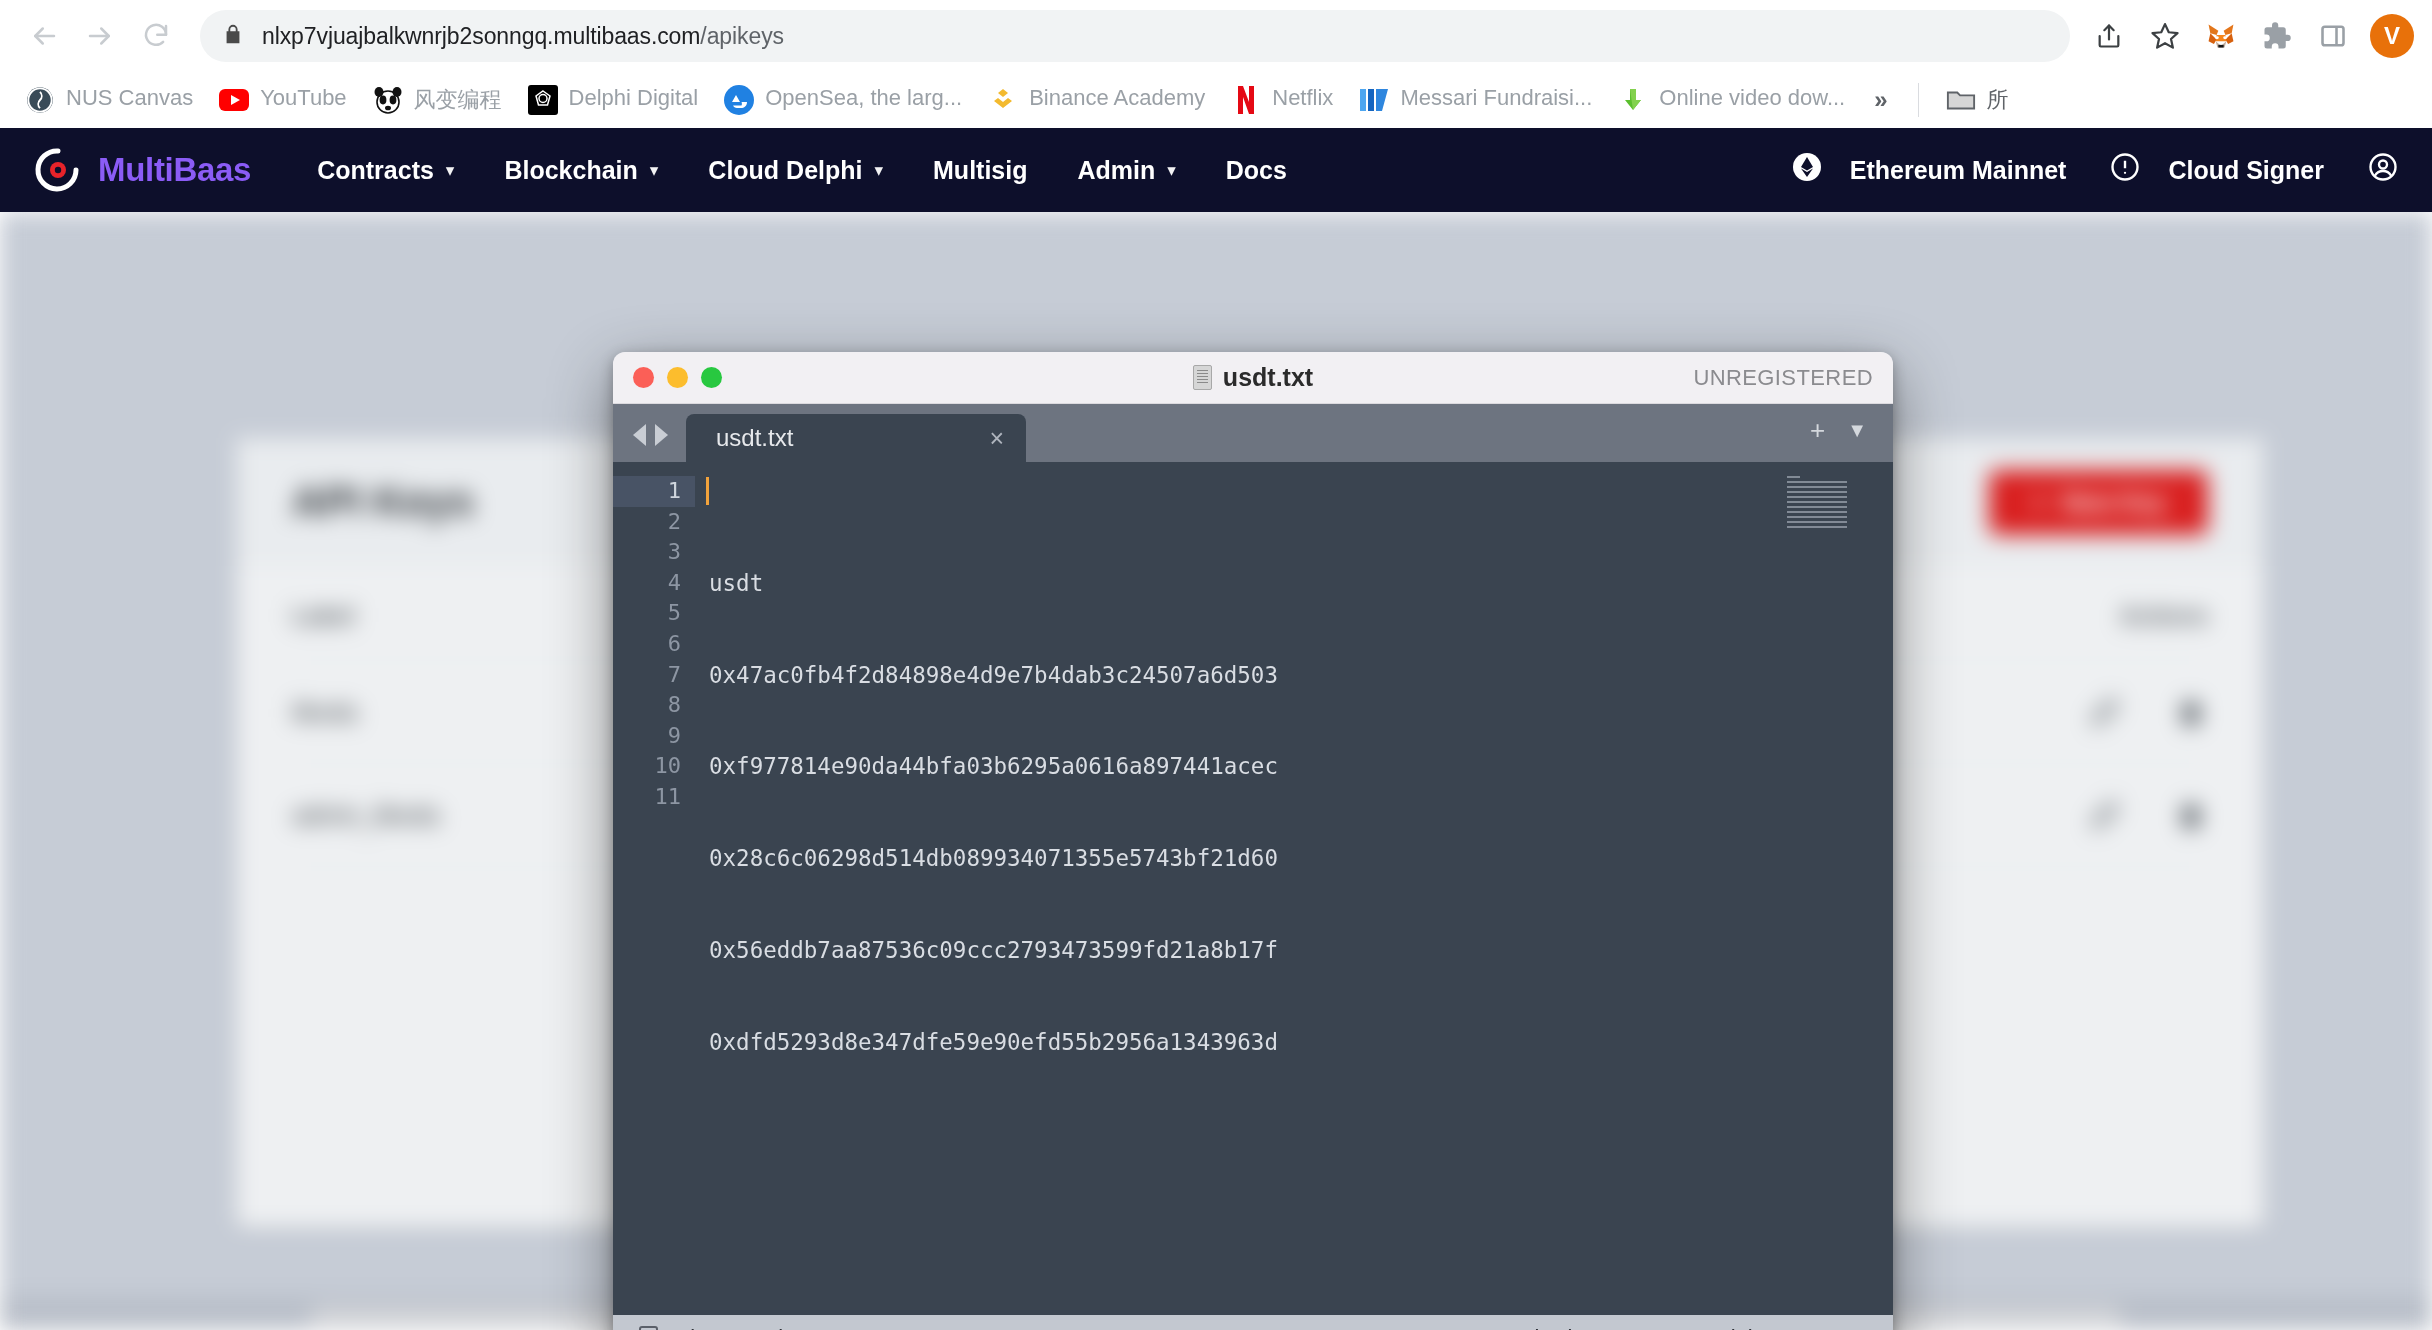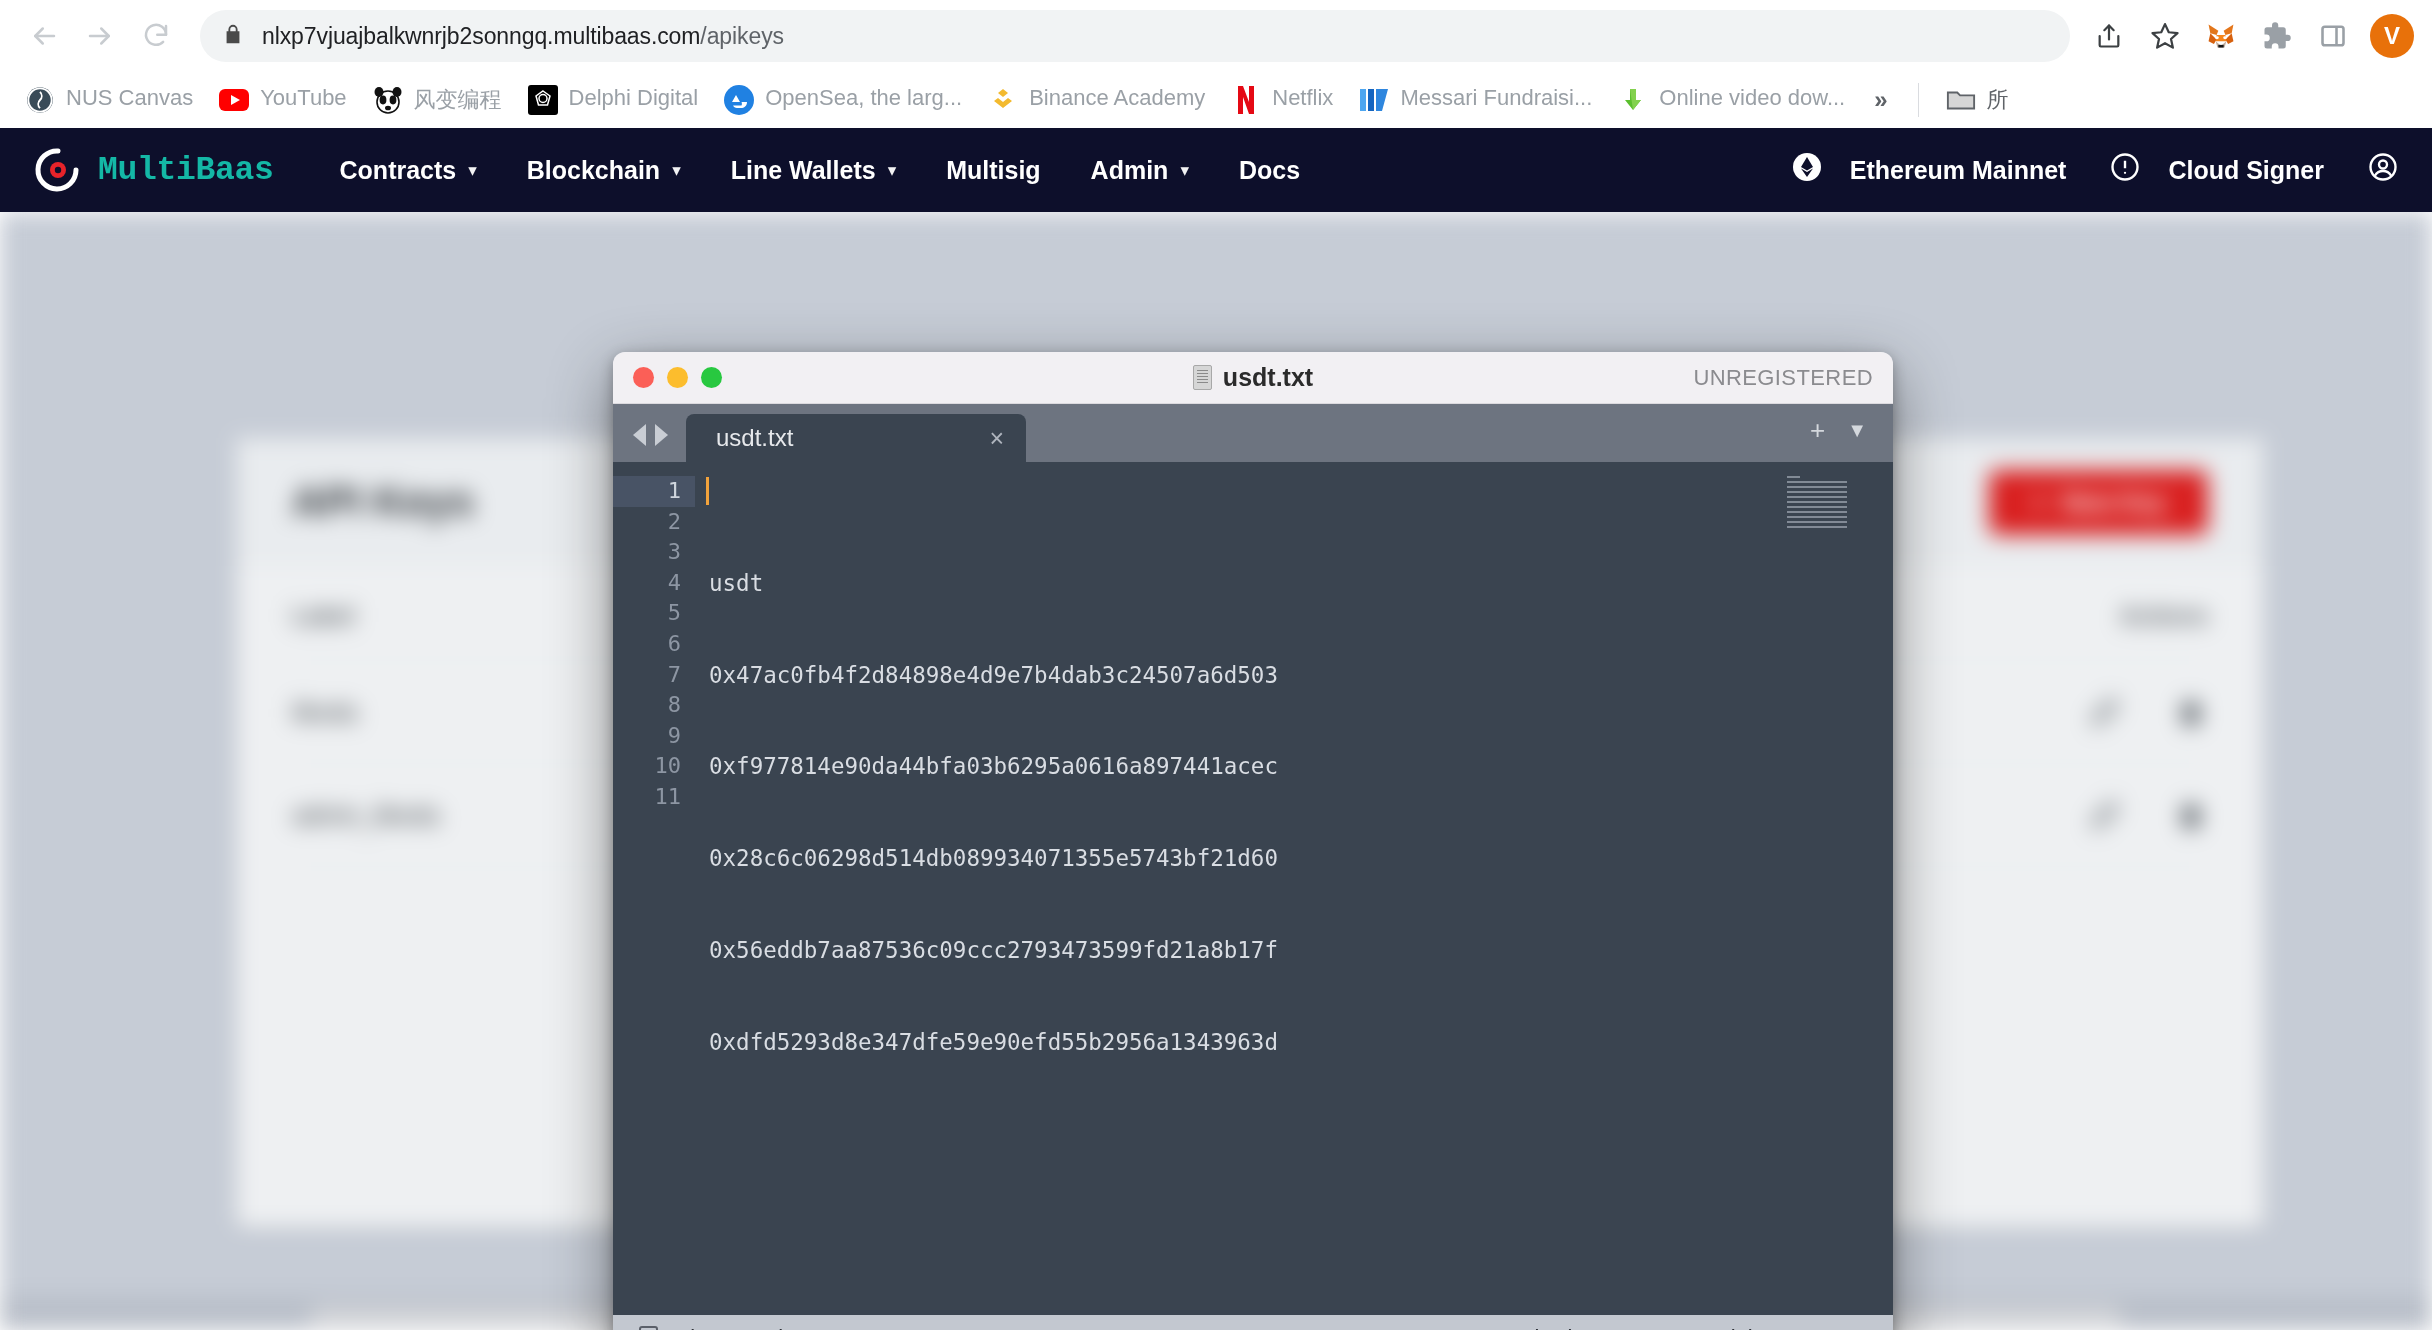--- a/index.html
+++ b/index.html
@@ -115,21 +115,21 @@
     align-items: center;
     padding: 0 34px;
     position: relative;
     z-index: 2;
   }
   .mb-logo { display: flex; align-items: center; gap: 16px; margin-right: 66px; }
   .mb-logo-mark {
     width: 48px; height: 48px; position: relative;
   }
   .mb-logo-text {
-    color: #14b8a6; font-size: 33px; font-weight: bold; letter-spacing: -0.3px; font-family: Liberation Mono, monospace;
+    color: #8b5cf6; font-size: 33px; font-weight: bold; letter-spacing: -0.3px;
   }
   .mb-link {
     color: #ffffff;
     font-size: 25px;
     font-weight: bold;
     margin-right: 50px;
     display: flex; align-items: center; gap: 12px;
     white-space: nowrap;
   }
   .caret { font-size: 17px; font-weight: normal; opacity: .95; }
@@ -546,21 +546,21 @@
 
     <a class="mb-link">
         <span>Contracts</span>
         <span class="caret">▾</span>
       </a>
     <a class="mb-link">
         <span>Blockchain</span>
         <span class="caret">▾</span>
       </a>
     <a class="mb-link">
-        <span>Line Wallets</span>
+        <span>Cloud Delphi</span>
         <span class="caret">▾</span>
       </a>
     <a class="mb-link">
         <span>Multisig</span>
       </a>
     <a class="mb-link">
         <span>Admin</span>
         <span class="caret">▾</span>
       </a>
     <a class="mb-link">

